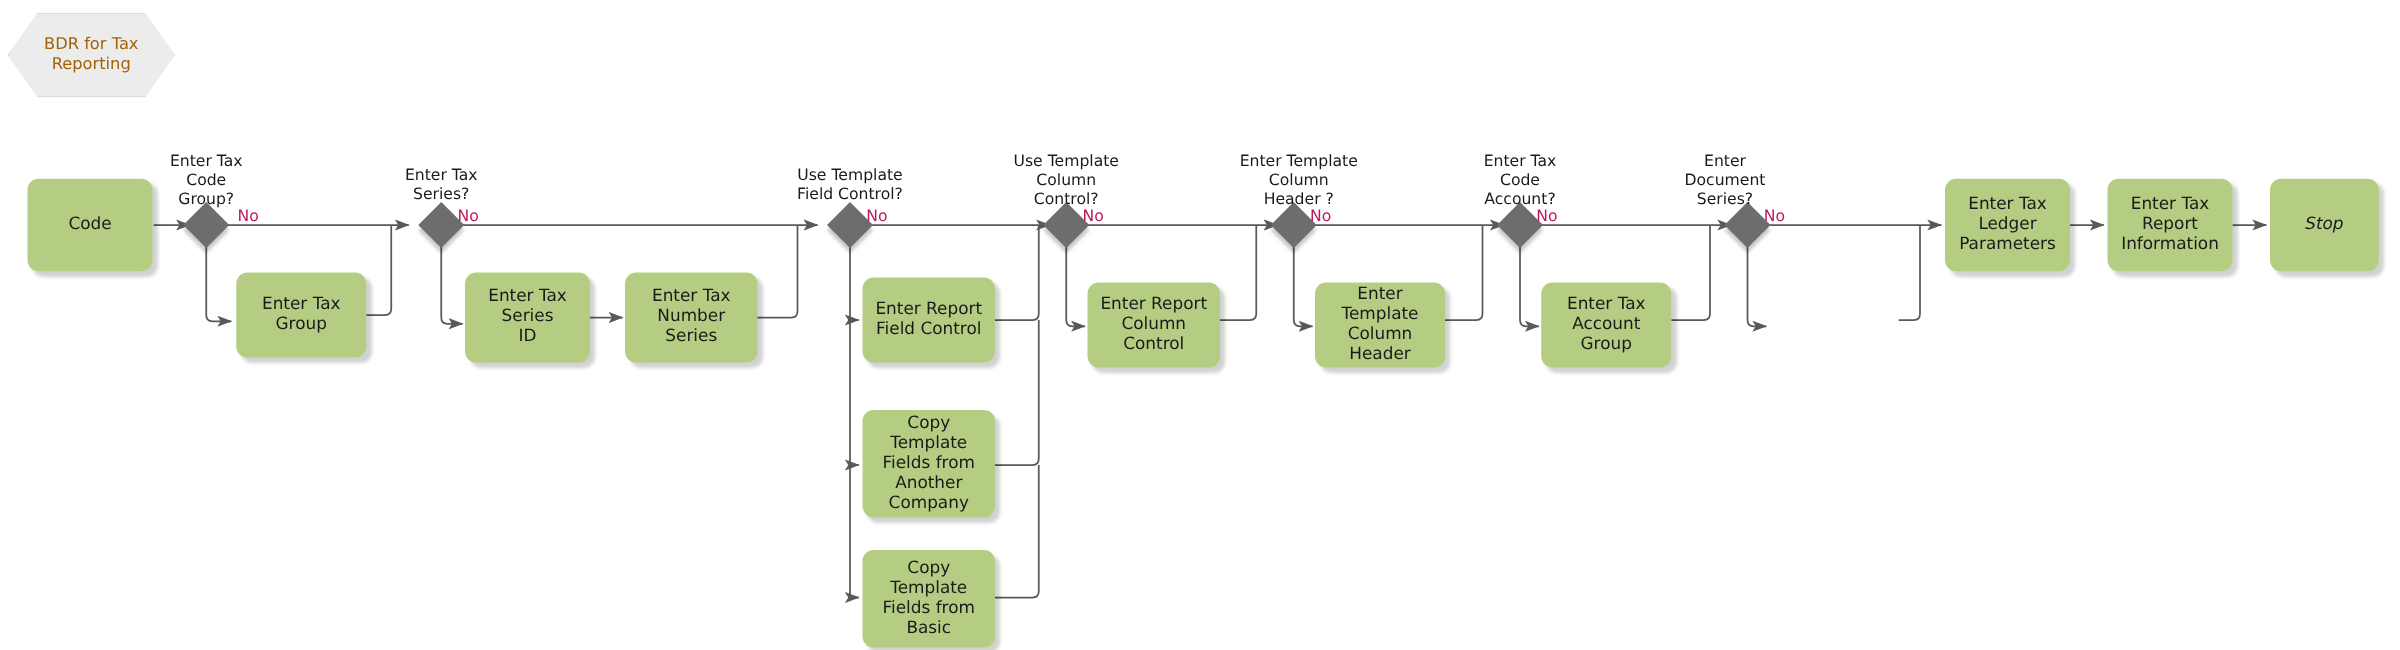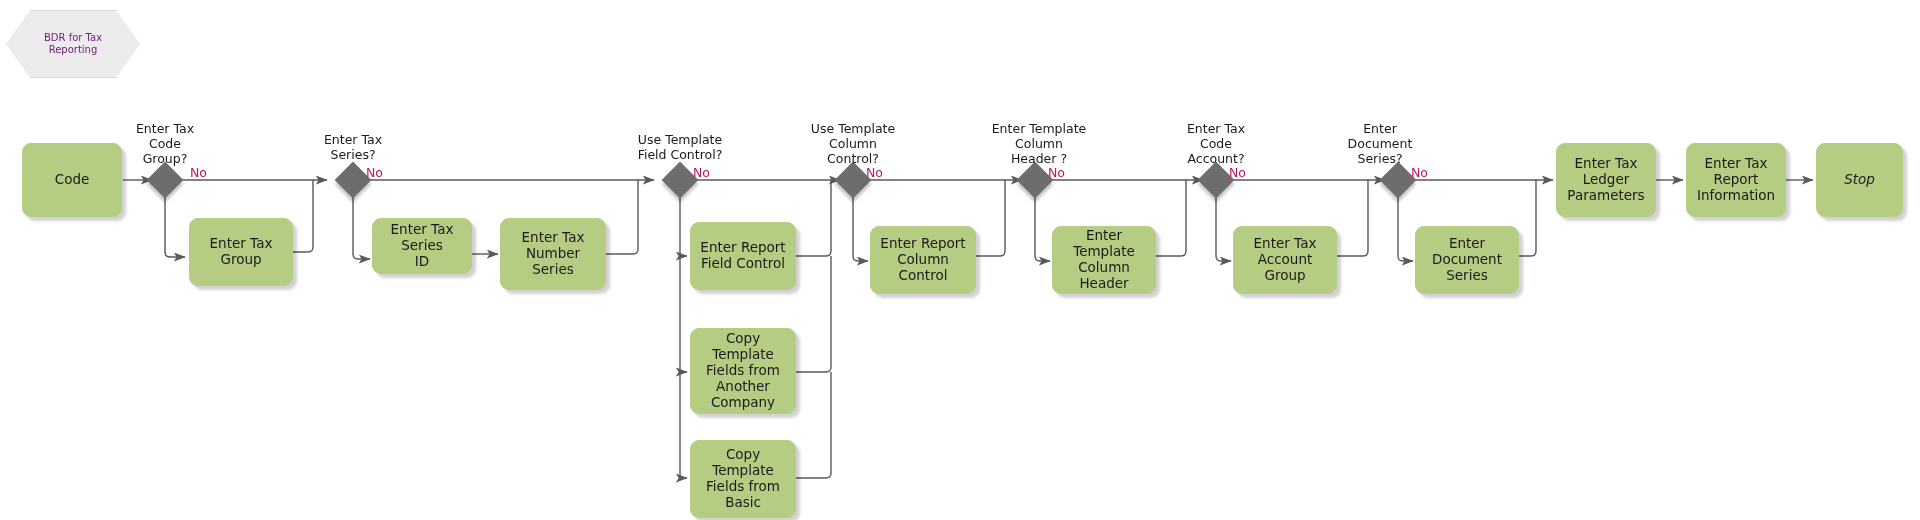--- a/index.html
+++ b/index.html
@@ -41,22 +41,22 @@
     border: 1px solid #b4cd82;
     border-radius: 9px;
     font-size: 13.5px;
     box-shadow: 4px 4px 3px rgba(0,0,0,0.18);
     padding: 2px 6px;
   }
   .title-hex {
     position: absolute;
     background: #ececec;
     border: 1px solid #d8d8d8;
-    font-size: 10px;
-    color: #701a75;
+    font-size: 13px;
+    color: #a16207;
     display: flex;
     align-items: center;
     justify-content: center;
     text-align: center;
     white-space: pre-line;
     line-height: 1.2;
     clip-path: polygon(18% 0%, 82% 0%, 100% 50%, 82% 100%, 18% 100%, 0% 50%);
     filter: drop-shadow(4px 4px 3px rgba(0,0,0,0.16));
   }
   .gateway {
@@ -166,21 +166,21 @@
 Group?</div>
   <div class="nolabel" style="left:190px; top:165px;">No</div>
 
   <div class="node task" style="left:189px; top:218px; width:104px; height:68px;">Enter Tax Group</div>
 
   <div class="gateway" style="left:340px; top:167px;"></div>
   <div class="glabel" style="left:293px; top:133px; width:120px;">Enter Tax
 Series?</div>
   <div class="nolabel" style="left:366px; top:165px;">No</div>
 
-  <div class="node task" style="left:372px; top:218px; width:100px; height:56px;">Enter Tax Series
+  <div class="node task" style="left:372px; top:218px; width:100px; height:72px;">Enter Tax Series
 ID</div>
   <div class="node task" style="left:500px; top:218px; width:106px; height:72px;">Enter Tax
 Number Series</div>
 
   <div class="gateway" style="left:667px; top:167px;"></div>
   <div class="glabel" style="left:620px; top:133px; width:120px;">Use Template
 Field Control?</div>
   <div class="nolabel" style="left:693px; top:165px;">No</div>
 
   <div class="node task" style="left:690px; top:222px; width:106px; height:68px;">Enter Report
@@ -219,22 +219,20 @@
 
   <div class="node task" style="left:1233px; top:226px; width:104px; height:68px;">Enter Tax
 Account Group</div>
 
   <div class="gateway" style="left:1385px; top:167px;"></div>
   <div class="glabel" style="left:1320px; top:122px; width:120px;">Enter
 Document
 Series?</div>
   <div class="nolabel" style="left:1411px; top:165px;">No</div>
 
-  <div class="node task" style="left:1415px; top:226px; width:104px; height:68px;">Enter Document
-Series</div>
 
   <div class="node task" style="left:1556px; top:143px; width:100px; height:74px;">Enter Tax
 Ledger
 Parameters</div>
   <div class="node task" style="left:1686px; top:143px; width:100px; height:74px;">Enter Tax
 Report
 Information</div>
   <div class="node task" style="left:1816px; top:143px; width:87px; height:74px;font-style:italic;">Stop</div>
 
 </div>

